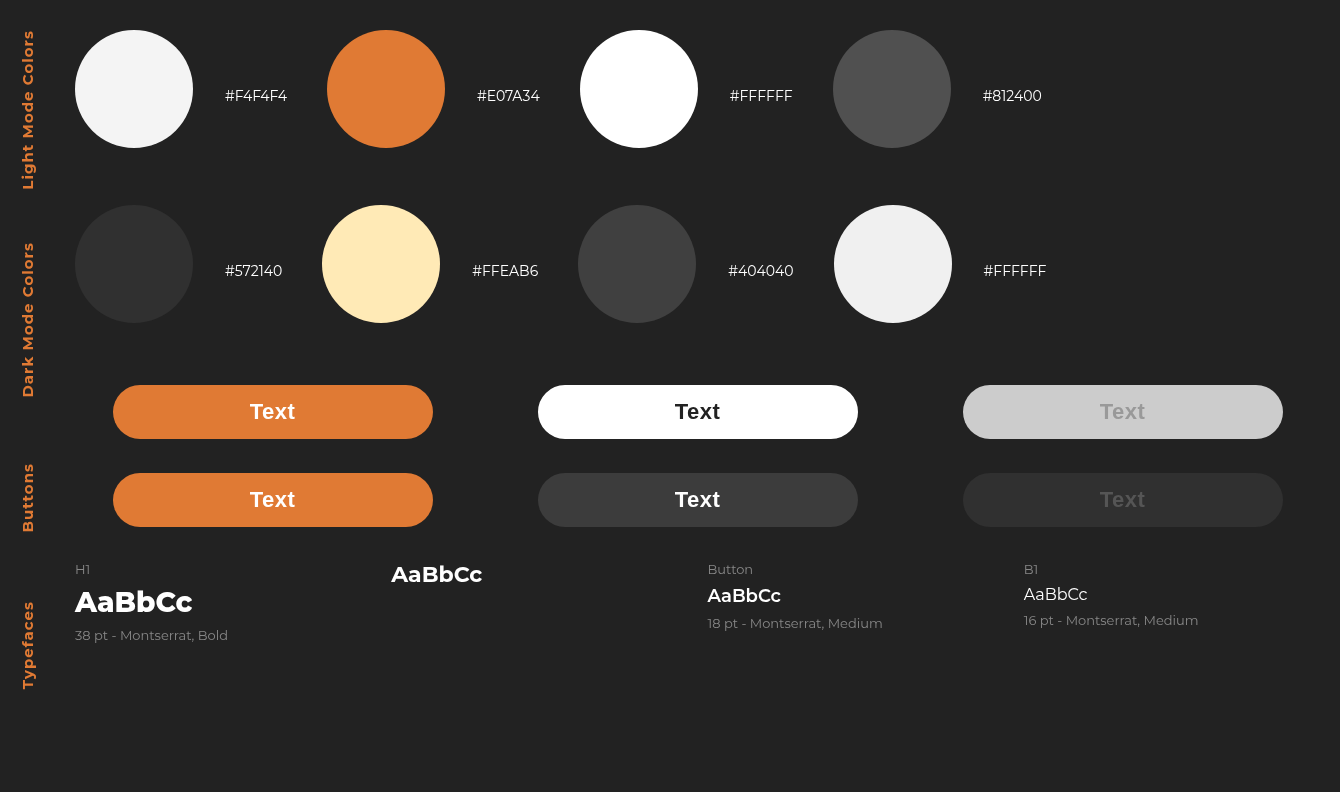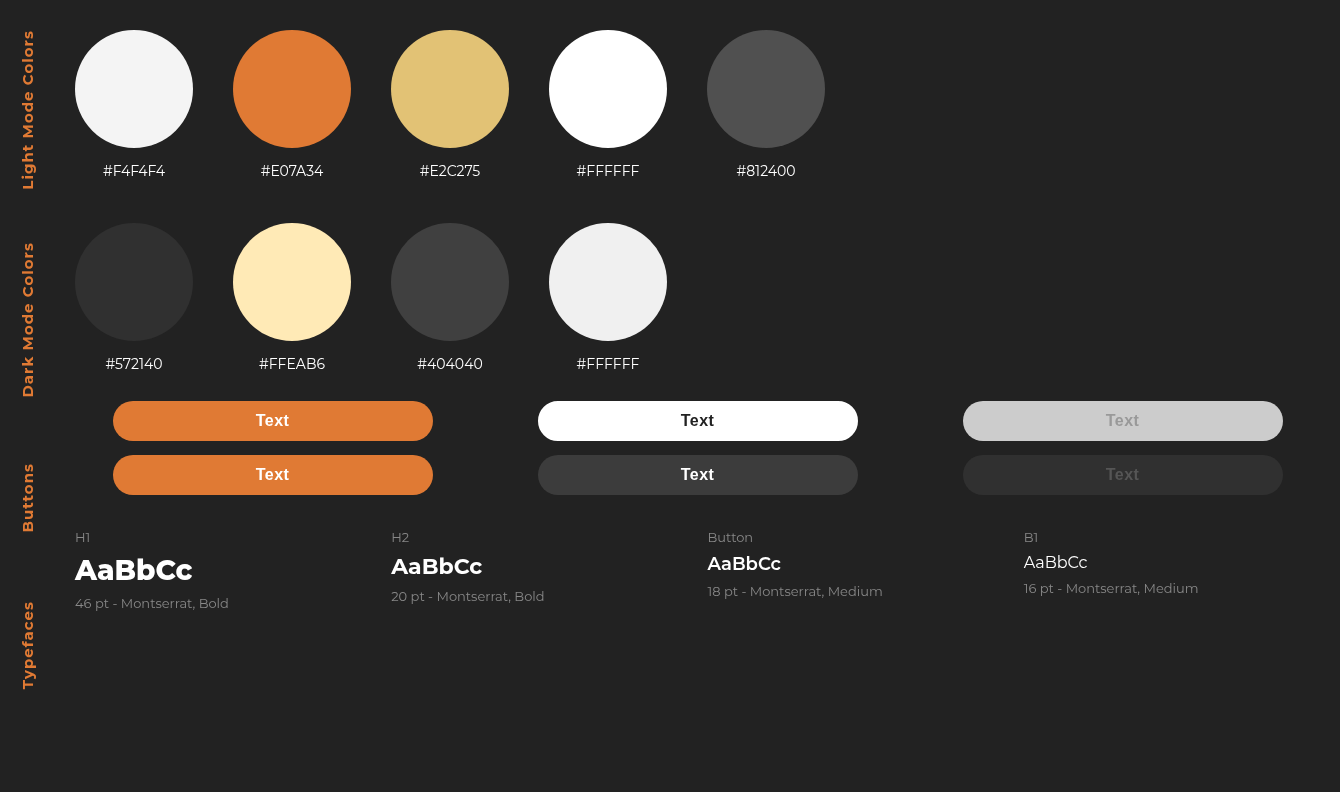--- a/index.html
+++ b/index.html
@@ -75,22 +75,23 @@
 
     .color-swatches {
       display: flex;
       flex-direction: row;
       justify-content: flex-start;
       gap: 40px;
     }
 
     .swatch {
       display: flex;
-      flex-direction: column;
+      flex-direction: row;
       align-items: center;
+      gap: 32px;
     }
 
     .swatch-circle {
       width: 118px;
       height: 118px;
       border-radius: 50%;
       margin-bottom: 14px;
     }
 
     .swatch-hex {
@@ -114,27 +115,28 @@
 
     .btn-item {
       display: flex;
       align-items: center;
       justify-content: center;
     }
 
     .btn-styled {
       width: 100%;
       max-width: 320px;
-      height: 40px;
+      height: 54px;
       border-radius: 30px;
       border: none;
-      font-size: 16px;
+      font-size: 22px;
       font-weight: 700;
       cursor: pointer;
       letter-spacing: 0.5px;
+      margin-top: 20px;
     }
 
     
     .typefaces-grid {
       display: grid;
       grid-template-columns: 1fr 1fr 1fr 1fr;
       gap: 16px 20px;
       padding: 16px 0 0 0;
     }
 
@@ -182,24 +184,20 @@
 
       <div class="swatch">
     <div class="swatch-circle" style="background:#F4F4F4;"></div>
     <span class="swatch-hex">#F4F4F4</span>
   </div>
           <div class="swatch">
     <div class="swatch-circle" style="background:#E07A34;"></div>
     <span class="swatch-hex">#E07A34</span>
   </div>
           <div class="swatch">
-    <div class="swatch-circle" style="background:#E2C275;"></div>
-    <span class="swatch-hex">#E2C275</span>
-  </div>
-          <div class="swatch">
     <div class="swatch-circle" style="background:#FFFFFF;"></div>
     <span class="swatch-hex">#FFFFFF</span>
   </div>
           <div class="swatch">
     <div class="swatch-circle" style="background:#505050;"></div>
     <span class="swatch-hex">#812400</span>
   </div>
         </div>
     </div>
 
@@ -248,26 +246,24 @@
       <div class="btn-item">
         <button class="btn-styled" style="background:#303030; color:#555555;">Text</button>
       </div>
     </div>
 
     <div class="typefaces-grid">
 
     <div class="tf-item">
     <span class="tf-tag">H1</span>
     <span style="font-size:28px; font-weight:800; color:#ffffff;">AaBbCc</span>
-    <span class="tf-desc">46 pt - Montserrat, Bold</span>
+    <span class="tf-desc">38 pt - Montserrat, Bold</span>
   </div>
         <div class="tf-item">
-    <span class="tf-tag">H2</span>
     <span style="font-size:22px; font-weight:700; color:#ffffff;">AaBbCc</span>
-    <span class="tf-desc">20 pt - Montserrat, Bold</span>
   </div>
         <div class="tf-item">
     <span class="tf-tag">Button</span>
     <span style="font-size:18px; font-weight:600; color:#ffffff;">AaBbCc</span>
     <span class="tf-desc">18 pt - Montserrat, Medium</span>
   </div>
         <div class="tf-item">
     <span class="tf-tag">B1</span>
     <span style="font-size:16px; font-weight:400; color:#ffffff;">AaBbCc</span>
     <span class="tf-desc">16 pt - Montserrat, Medium</span>

